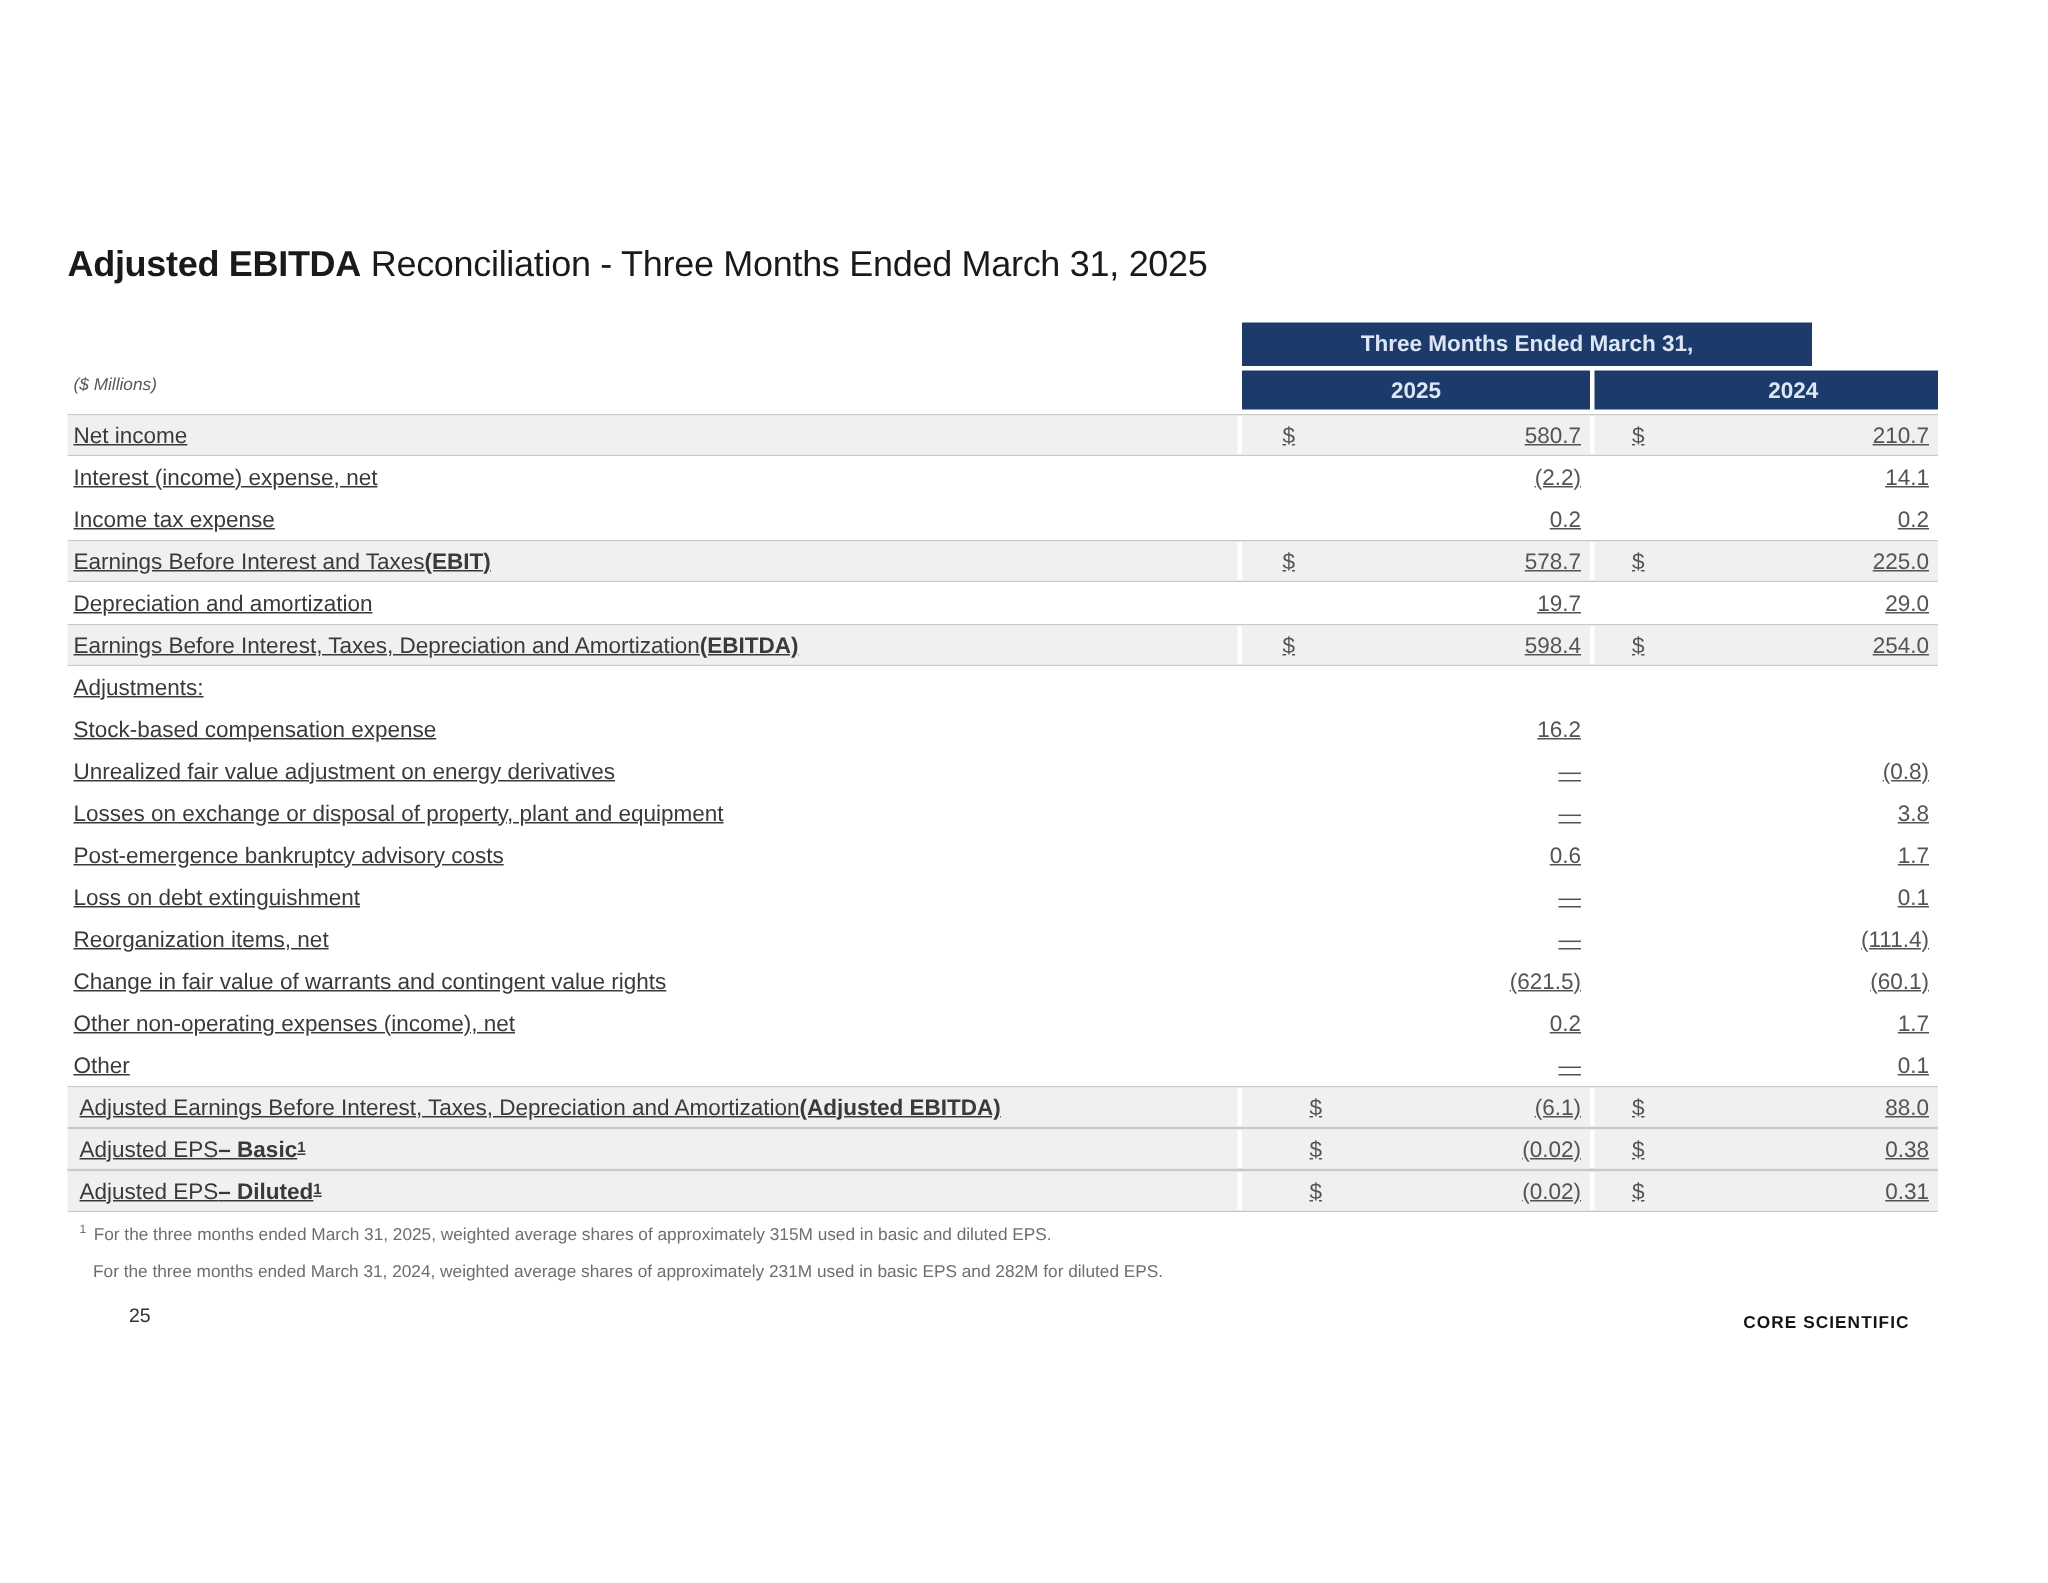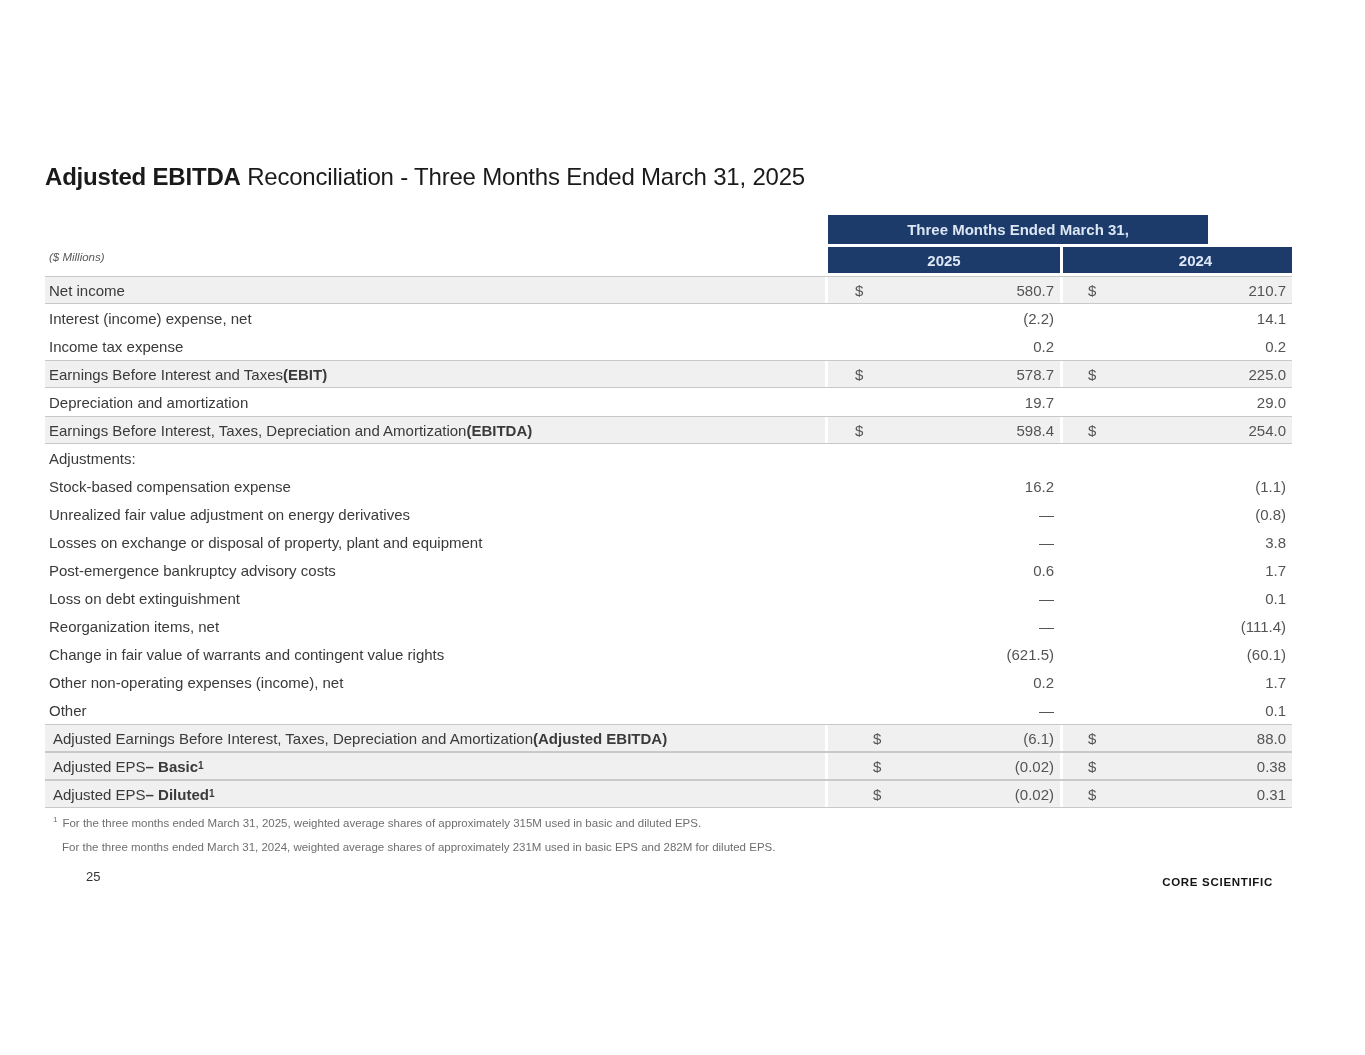--- a/index.html
+++ b/index.html
@@ -17,21 +17,21 @@
   .hdr1 { margin-left:783px; width:380px; height:29px; background:var(--navy, #1C3B6A);
           color:var(--header_text, #DCE6F4); font-weight:700; font-size:15px;
           display:flex; align-items:center; justify-content:center; }
   .hdr2 { margin-left:783px; width:464px; margin-top:3px; height:26px; display:flex; gap:3px; }
   .hcell { width:232px; background:var(--navy, #1C3B6A); color:var(--header_text, #DCE6F4);
            font-weight:700; font-size:15px; display:flex; align-items:center; justify-content:center; }
   .hcell.h2024 { width:229px;padding-left:36px; }
 
   #rows { margin-top:3px; }
   .row { display:flex; gap:3px; height:28px; align-items:stretch; }
-  .row > div { display:flex; align-items:center; }
+  .row > div { display:flex; align-items:center;text-decoration:underline; }
   .row.shaded { border-top:1px solid var(--line, #C9C9C9); border-bottom:1px solid var(--line, #C9C9C9); }
   .row.shaded > div { background:var(--shade, #F0F0F0); }
   .lbl { width:780px; padding-left:4px; font-size:15px; color:var(--label, #3A3A3A); white-space:nowrap; }
   .lbl .b { font-weight:700; }
   .lbl sup { font-size:10px; line-height:0; }
   .row.ind .lbl { padding-left:8px; }
   .val { justify-content:space-between; font-size:15px; color:var(--value, #545454); }
   .v25 { width:232px; padding:0 6px 0 27px; }
   .v24 { width:229px; padding:0 6px 0 25px; }
   .row.ind .v25 { padding-left:45px; }
@@ -156,24 +156,20 @@
           </div>
         </div>
         <div class="row">
           <div class="lbl">
             <span>Stock-based compensation expense</span>
           </div>
           <div class="val v25">
             <span></span>
             <span>16.2</span>
           </div>
-          <div class="val v24">
-            <span></span>
-            <span>(1.1)</span>
-          </div>
         </div>
         <div class="row">
           <div class="lbl">
             <span>Unrealized fair value adjustment on energy derivatives</span>
           </div>
           <div class="val v25">
             <span></span>
             <span>—</span>
           </div>
           <div class="val v24">

